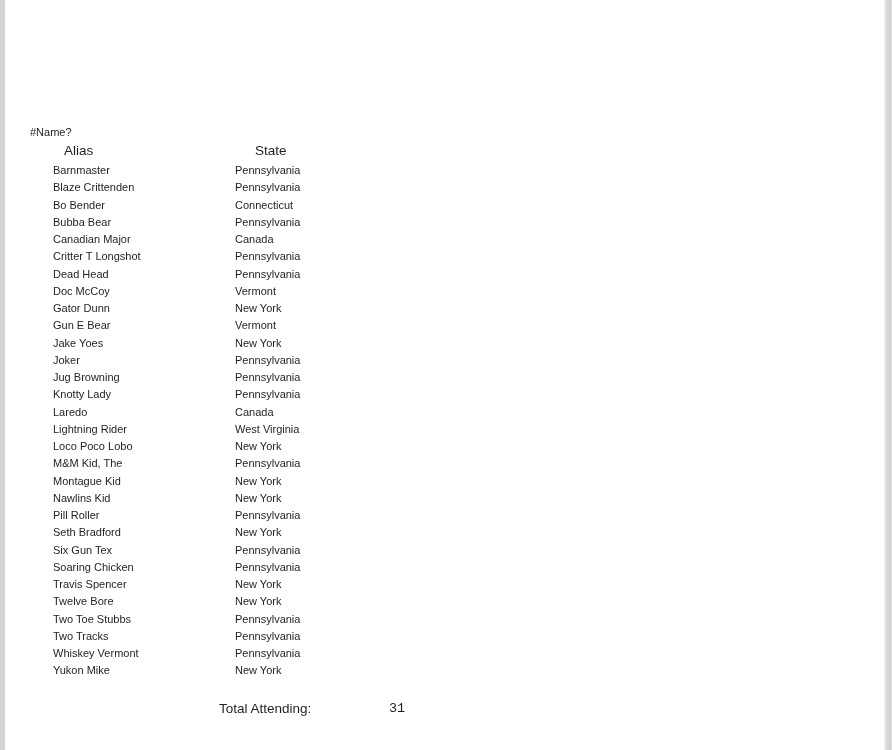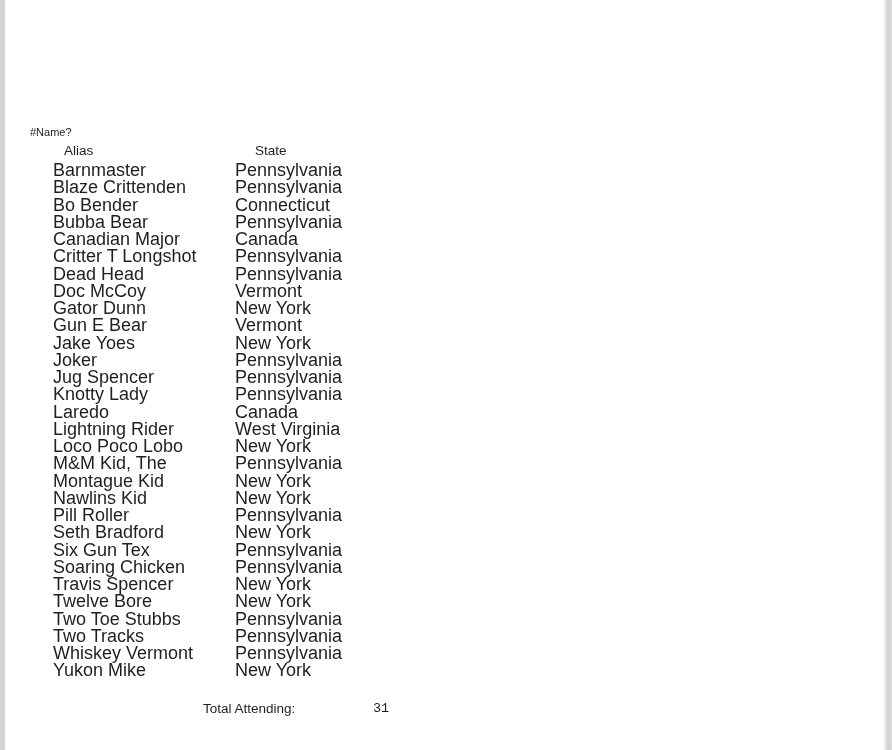--- a/index.html
+++ b/index.html
@@ -41,28 +41,28 @@
   }
   .col-headers {
     position: absolute; left: 0; top: 141.5px; width: 884px; height: 17.25px;
     font-size: 13.5px; line-height: 17.25px;
   }
   .col-headers .alias-header { position: absolute; left: 64px; }
   .col-headers .state-header { position: absolute; left: 248px; margin-left: 7px; }
 
   .rows {
     position: absolute; left: 0; top: 162.2px; width: 728px;
-    font-size: 18px;
+    font-size: 11px;
   }
   .row { position: relative; height: 17.25px; line-height: 17.25px; }
   .row .alias { position: absolute; left: 53px; white-space: nowrap; }
   .row .state { position: absolute; left: 235px; white-space: nowrap; }
 
   .total-row {
-    position: absolute; left: 0; top: 700.2px; width: 772px; height: 17.25px;
+    position: absolute; left: 16px; top: 700.2px; width: 772px; height: 17.25px;
     font-size: 13.5px; line-height: 17.25px;
   }
   .total-row .total-label { position: absolute; left: 203px; }
   .total-row .total-value { position: absolute; left: 373px; font-family: Liberation Mono, monospace; }
 </style>
 </head>
 <body>
 
 <div class="page">
 
@@ -134,21 +134,21 @@
         <span class="alias">Jake Yoes</span>
         <span class="state">New York</span>
       </div>
 
       <div class="row">
         <span class="alias">Joker</span>
         <span class="state">Pennsylvania</span>
       </div>
 
       <div class="row">
-        <span class="alias">Jug Spencer</span>
+        <span class="alias">Jug Browning</span>
         <span class="state">Pennsylvania</span>
       </div>
 
       <div class="row">
         <span class="alias">Knotty Lady</span>
         <span class="state">Pennsylvania</span>
       </div>
 
       <div class="row">
         <span class="alias">Laredo</span>

